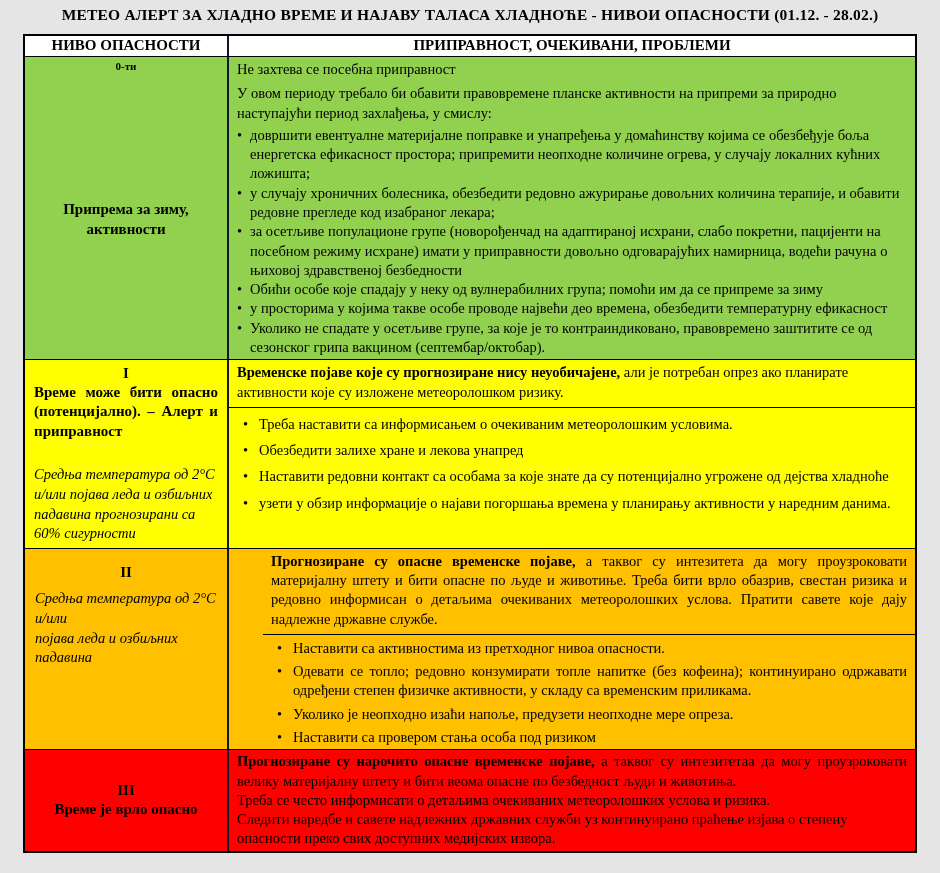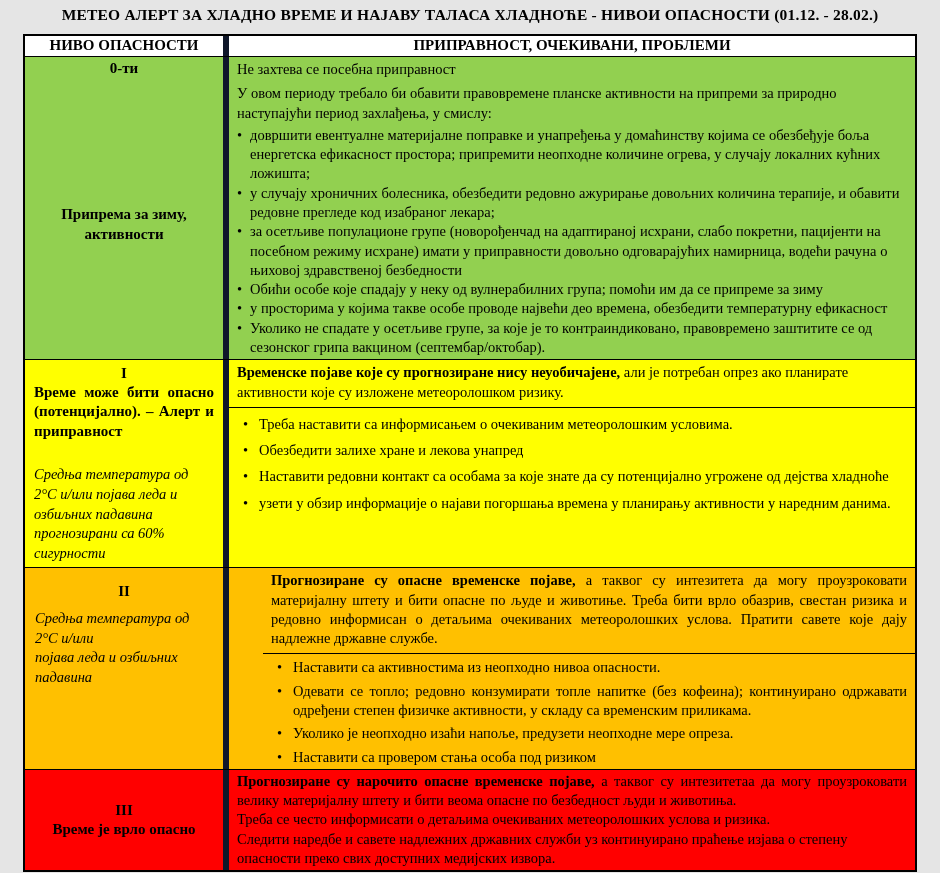--- a/index.html
+++ b/index.html
@@ -12,21 +12,21 @@
     text-align:center;font-weight:bold;font-size:15.5px;
     padding:6px 10px 4px 10px;letter-spacing:.2px;
   }
   .tbl{
     width:890px;margin:6px auto 0 auto;
     border:2px solid #000;border-collapse:collapse;
   }
   .row{display:grid;grid-template-columns:204px 1fr;border-top:1px solid #000;}
   .row:first-child{border-top:none;}
   .cell{box-sizing:border-box;padding:2px 8px;}
-  .lvl{border-right:6px solid #0f172a;text-align:center;}
+  .lvl{border-right:2px solid #0f172a;text-align:center;}
   .hdr .cell{
     background:#fff;font-weight:bold;font-size:15px;text-align:center;
     padding:1px 4px 2px 4px;
   }
   .g{background:#92d050;}
   .y{background:#ffff00;}
   .o{background:#ffc000;gap:34px;}
   .r{background:#ff0000;}
   .body-txt{font-size:14.5px;line-height:1.33;}
   .b-strong{font-weight:bold;}
@@ -35,21 +35,21 @@
   .blist{margin:0;padding:0;list-style:none;}
   .bl{display:flex;align-items:flex-start;}
   .dot{flex:0 0 13px;text-align:left;}
   .dot-wide{flex:0 0 16px;margin-left:6px;}
   .bl-gap{margin-top:7px;}
   .bl-gap-sm{margin-top:4px;}
   .btxt{flex:1;}
   .just{text-align:justify;}
   .left-head{font-weight:bold;font-size:15px;line-height:1.3;}
   .lvl0-cell{display:flex;flex-direction:column;}
-  .lvl0-id{font-weight:bold;font-size:15px;padding-top:1px;}
+  .lvl0-id{font-weight:bold;font-size:11px;padding-top:1px;}
   .lvl0-name{font-weight:bold;font-size:15px;margin-top:128px;line-height:1.3;}
   .lvl1-cell{text-align:left;padding:4px 9px;}
   .lvl1-id{text-align:center;font-weight:bold;font-size:15px;line-height:1.25;}
   .lvl1-name{font-weight:bold;font-size:15px;line-height:1.3;text-align:justify;}
   .lvl1-crit{margin-top:24px;}
   .lvl2-cell{padding-top:14px;}
   .lvl2-crit{margin-top:8px;text-align:left;padding:0 2px;}
   .lvl3-cell{display:flex;flex-direction:column;justify-content:center;}
   .p0{margin:1px 0 5px 0;}
   .p1{margin:0 0 3px 0;}
@@ -144,21 +144,21 @@
           <div>Средња температура од 2°C и/или</div>
           <div>појава леда и озбиљних падавина</div>
         </div>
       </div>
       <div class="cell body-txt">
         <div class="intro just"><span class="b-strong">Прогнозиране су опасне временске појаве,</span><span> а таквог су интезитета да могу проузроковати материјалну штету и бити опасне по људе и животиње. Треба бити врло обазрив, свестан ризика и редовно информисан о детаљима очекиваних метеоролошких услова. Пратити савете које дају надлежне државне службе.</span></div>
         <hr class="sep">
         <ul class="blist">
           <li class="bl bl-gap-sm">
               <span class="dot dot-wide">•</span>
-              <span class="btxt">Наставити са активностима из неопходно нивоа опасности.</span>
+              <span class="btxt">Наставити са активностима из претходног нивоа опасности.</span>
             </li>
           <li class="bl bl-gap-sm">
               <span class="dot dot-wide">•</span>
               <span class="btxt just">Одевати се топло; редовно конзумирати топле напитке (без кофеина); континуирано одржавати одређени степен физичке активности, у складу са временским приликама.</span>
             </li>
           <li class="bl bl-gap-sm">
               <span class="dot dot-wide">•</span>
               <span class="btxt">Уколико је неопходно изаћи напоље, предузети неопходне мере опреза.</span>
             </li>
           <li class="bl bl-gap-sm">

